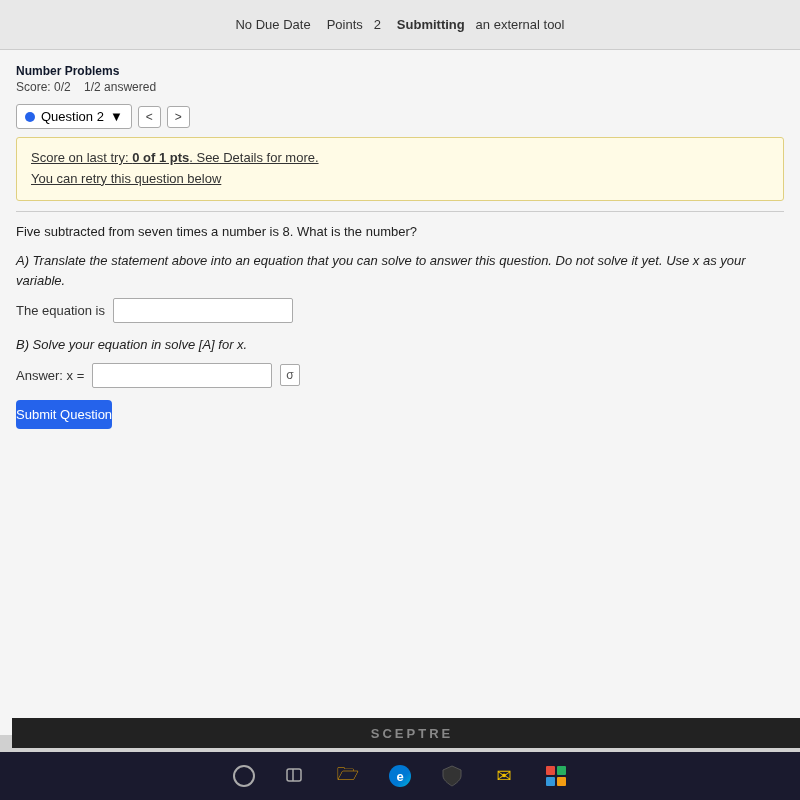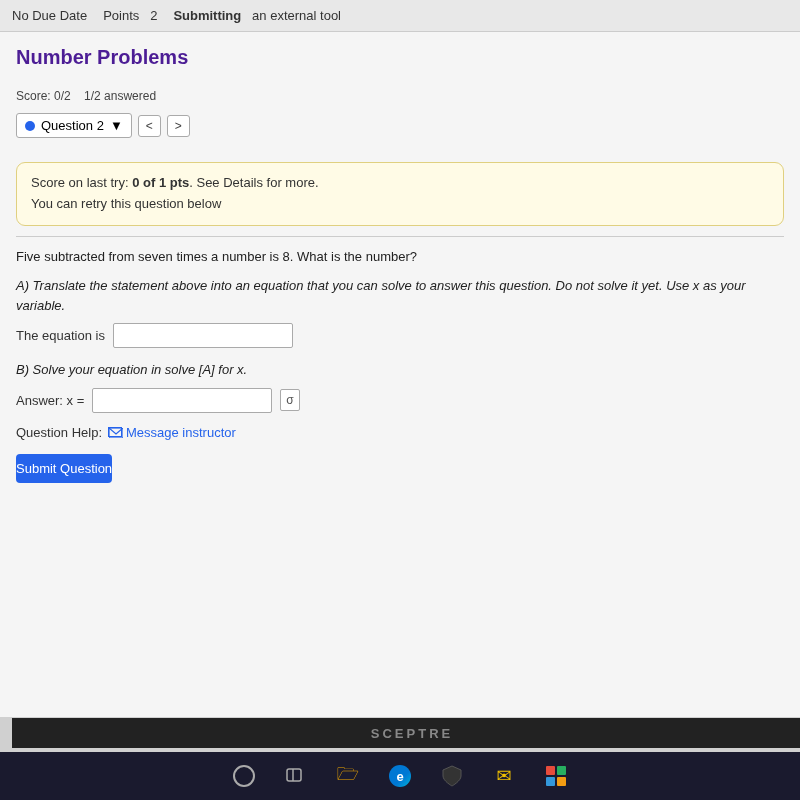--- a/index.html
+++ b/index.html
@@ -8,55 +8,56 @@
       height: 800px;
       background: #d0d0d0;
       font-family: Arial, sans-serif;
       font-size: 13px;
       overflow: hidden;
     }
 
     
     .top-bar {
       background: #e8e8e8;
-      padding: 8px 12px;
+      padding: 17px 12px;
       display: flex;
       align-items: center;
       gap: 16px;
       border-bottom: 1px solid #ccc;
       font-size: 13px;
       color: #333;
+      justify-content: center;
     }
 
     
     .main-content {
       background: #f5f5f5;
       padding: 14px 16px;
       height: calc(800px - 115px);
     }
 
     .page-title {
-      font-size: 20px;
+      font-size: 12px;
       font-weight: bold;
-      color: #4c1d95;
-      margin-bottom: 20px;
+      color: #0f172a;
+      margin-bottom: 2px;
     }
 
     .score-line {
       font-size: 12px;
       color: #444;
       margin-bottom: 10px;
     }
 
     
     .question-bar {
       display: flex;
       align-items: center;
       gap: 6px;
-      margin-bottom: 24px;
+      margin-bottom: 8px;
     }
 
     .question-dropdown {
       display: flex;
       align-items: center;
       background: white;
       border: 1px solid #aaa;
       border-radius: 3px;
       padding: 4px 8px;
       gap: 6px;
@@ -79,25 +80,26 @@
       padding: 3px 7px;
       cursor: pointer;
       font-size: 12px;
       color: #444;
     }
 
     
     .score-notice {
       background: #fffbe6;
       border: 1px solid #e0d080;
-      border-radius: 9px;
+      border-radius: 3px;
       padding: 10px 14px;
       font-size: 13px;
       color: #333;
       line-height: 1.6;
+      text-decoration: underline;
     }
 
     .score-notice .bold { font-weight: bold; }
 
     
     .question-text {
       font-size: 13px;
       color: #222;
       margin-bottom: 10px;
       line-height: 1.5;
@@ -336,32 +338,20 @@
   
   <div class="sub-label">B) Solve your equation in solve [A] for x.</div>
 
   <div class="input-row">
     <span class="input-label">Answer: x =</span>
     <input class="text-input" type="text" placeholder="" style="">
     <button class="sigma-btn">σ</button>
   </div>
 
   
-  <div class="question-help">
-    <span>Question Help:</span>
-    <a class="help-link" href="#">
-      <span style="display:inline-block; width:14px; height:10px; border:1.5px solid #2563eb; position:relative; vertical-align:middle;">
-        <svg width="14" height="10" viewBox="0 0 14 10" style="display:block;">
-          <rect x="0" y="0" width="14" height="10" fill="none" stroke="#2563eb" stroke-width="1.2"></rect>
-          <polyline points="0,0 7,6 14,0" fill="none" stroke="#2563eb" stroke-width="1.2"></polyline>
-        </svg>
-      </span>
-      <span>Message instructor</span>
-    </a>
-  </div>
 
   
   <button class="submit-btn">Submit Question</button>
 </div>
 
 <div class="sceptre-area">
   <span class="sceptre-text">SCEPTRE</span>
 </div>
 
 <div class="taskbar">

